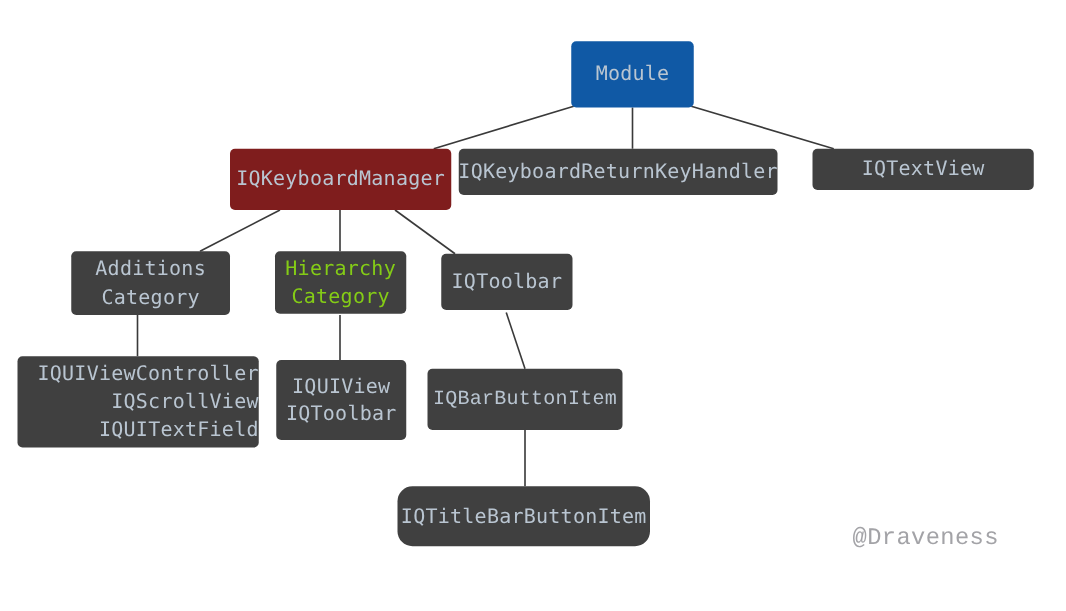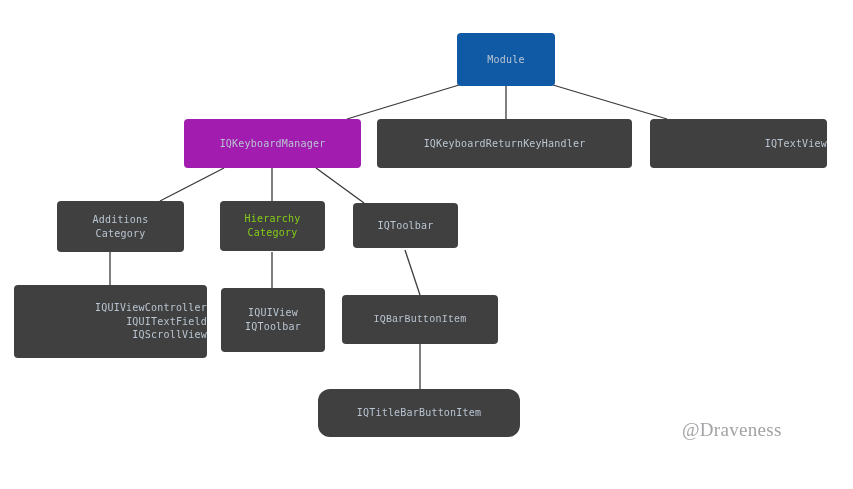--- a/index.html
+++ b/index.html
@@ -25,33 +25,33 @@
   }
   .node {
     position: absolute;
     box-sizing: border-box;
     border-radius: 4px;
     display: flex;
     flex-direction: column;
     align-items: center;
     justify-content: center;
     text-align: center;
-    font-size: 10px;
+    font-size: 16px;
     line-height: 1.38;
     letter-spacing: 0.2px;
     white-space: nowrap;
   }
   .node.blue    { background: #1059a5; }
-  .node.crimson { background: #a21caf; }
+  .node.crimson { background: #7f1d1d; }
   .node.gray    { background: #404040; }
   .watermark {
     position: absolute;
     left: 682px;
     top: 419px;
-    font-family: Liberation Serif, serif;
+    font-family: Liberation Mono, monospace;
     font-size: 19px;
     color: #a3a3a7;
     letter-spacing: 0.3px;
   }
 </style>
 </head>
 <body>
 
 <div class="canvas">
   <svg class="edge-layer" width="853" height="489" viewBox="0 0 853 489">
@@ -66,41 +66,41 @@
       <line x1="405" y1="250" x2="420" y2="295" stroke="#3a3a3a" stroke-width="1.3"></line>
       <line x1="420" y1="344" x2="420" y2="389" stroke="#3a3a3a" stroke-width="1.3"></line>
     </svg>
   <div id="nodes">
       <div class="node blue" style="left: 457px; top: 33px; width: 98px; height: 53px; color: rgb(185, 197, 209);">
         <div>Module</div>
       </div>
       <div class="node crimson" style="left: 184px; top: 119px; width: 177px; height: 49px; color: rgb(185, 197, 209);">
         <div>IQKeyboardManager</div>
       </div>
-      <div class="node gray" style="left: 377px; top: 119px; width: 255px; height: 49px; color: rgb(185, 197, 209);">
+      <div class="node gray" style="left: 367px; top: 119px; width: 255px; height: 37px; color: rgb(185, 197, 209);">
         <div>IQKeyboardReturnKeyHandler</div>
       </div>
-      <div class="node gray" style="left: 650px; top: 119px; width: 177px; height: 49px; color: rgb(185, 197, 209); align-items: flex-end;">
+      <div class="node gray" style="left: 650px; top: 119px; width: 177px; height: 33px; color: rgb(185, 197, 209);">
         <div>IQTextView</div>
       </div>
       <div class="node gray" style="left: 57px; top: 201px; width: 127px; height: 51px; color: rgb(185, 197, 209);">
         <div>Additions</div>
         <div>Category</div>
       </div>
       <div class="node gray" style="left: 220px; top: 201px; width: 105px; height: 50px; color: #84cc16;">
         <div>Hierarchy</div>
         <div>Category</div>
       </div>
       <div class="node gray" style="left: 353px; top: 203px; width: 105px; height: 45px; color: rgb(185, 197, 209);">
         <div>IQToolbar</div>
       </div>
       <div class="node gray" style="left: 14px; top: 285px; width: 193px; height: 73px; color: rgb(185, 197, 209); align-items: flex-end;">
         <div>IQUIViewController</div>
+        <div>IQScrollView</div>
         <div>IQUITextField</div>
-        <div>IQScrollView</div>
       </div>
       <div class="node gray" style="left: 221px; top: 288px; width: 104px; height: 64px; color: rgb(185, 197, 209); text-align: right;">
         <div>IQUIView</div>
         <div>IQToolbar</div>
       </div>
       <div class="node gray" style="left: 342px; top: 295px; width: 156px; height: 49px; color: rgb(185, 197, 209); font-family: Liberation Mono, monospace;">
         <div>IQBarButtonItem</div>
       </div>
       <div class="node gray" style="left: 318px; top: 389px; width: 202px; height: 48px; color: rgb(185, 197, 209); border-radius: 12px;">
         <div>IQTitleBarButtonItem</div>

